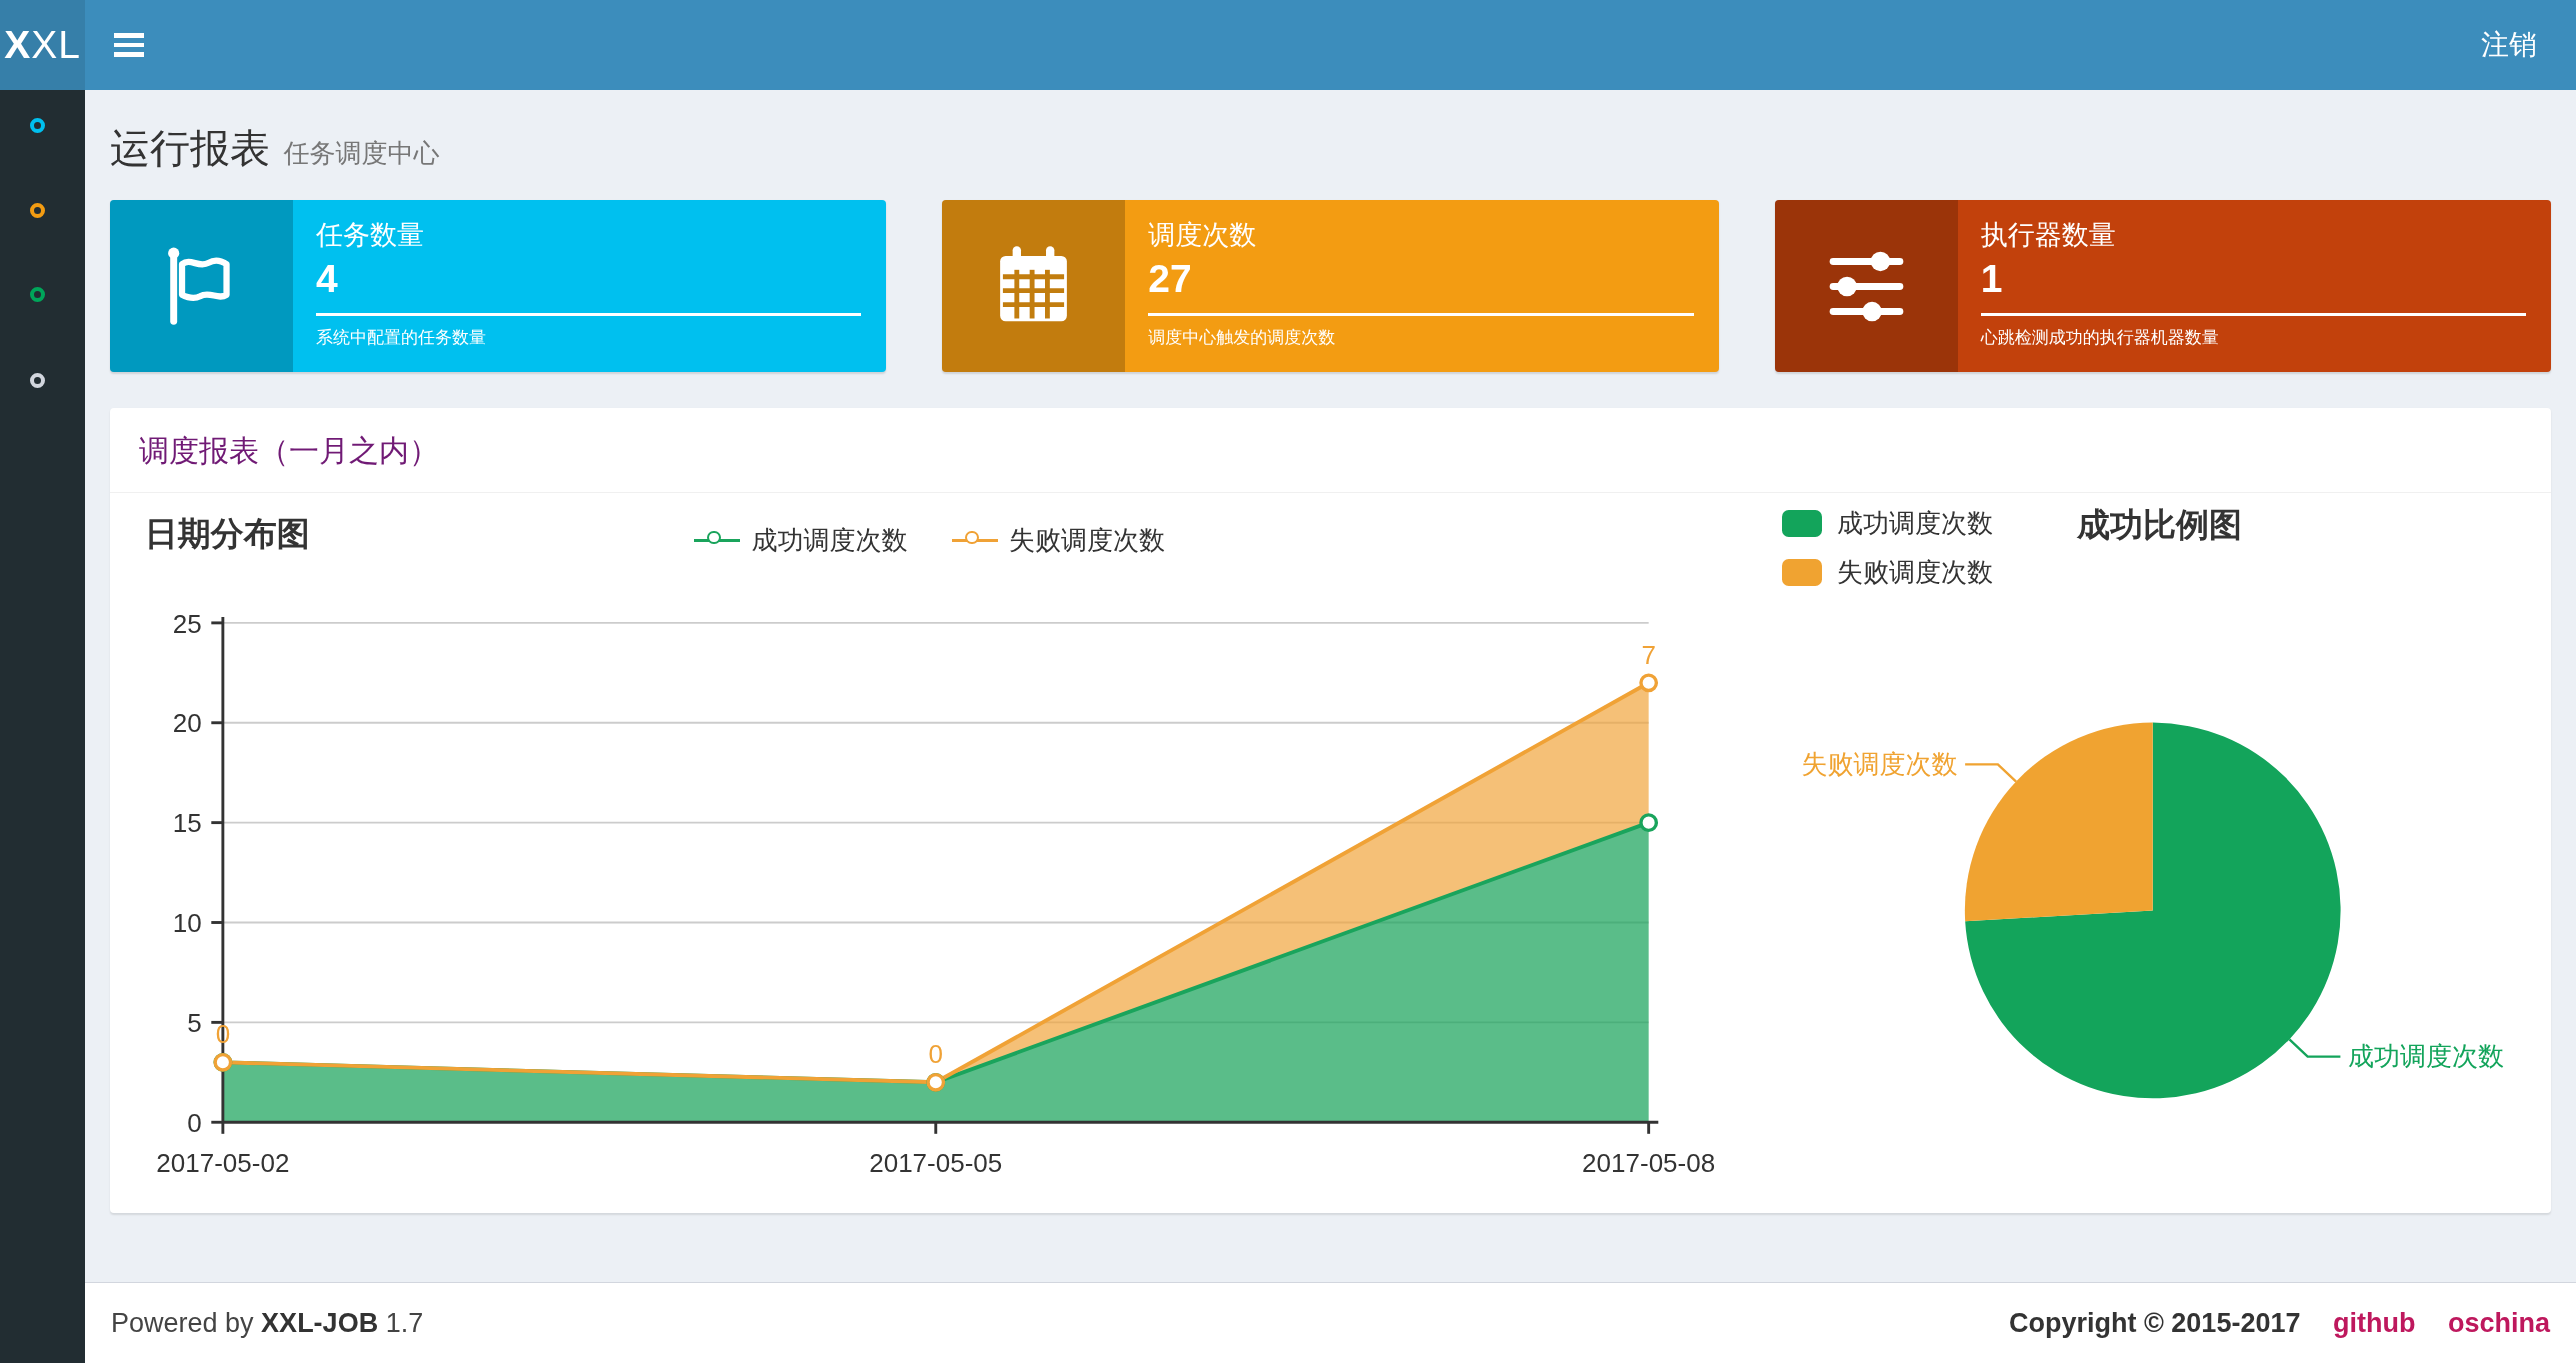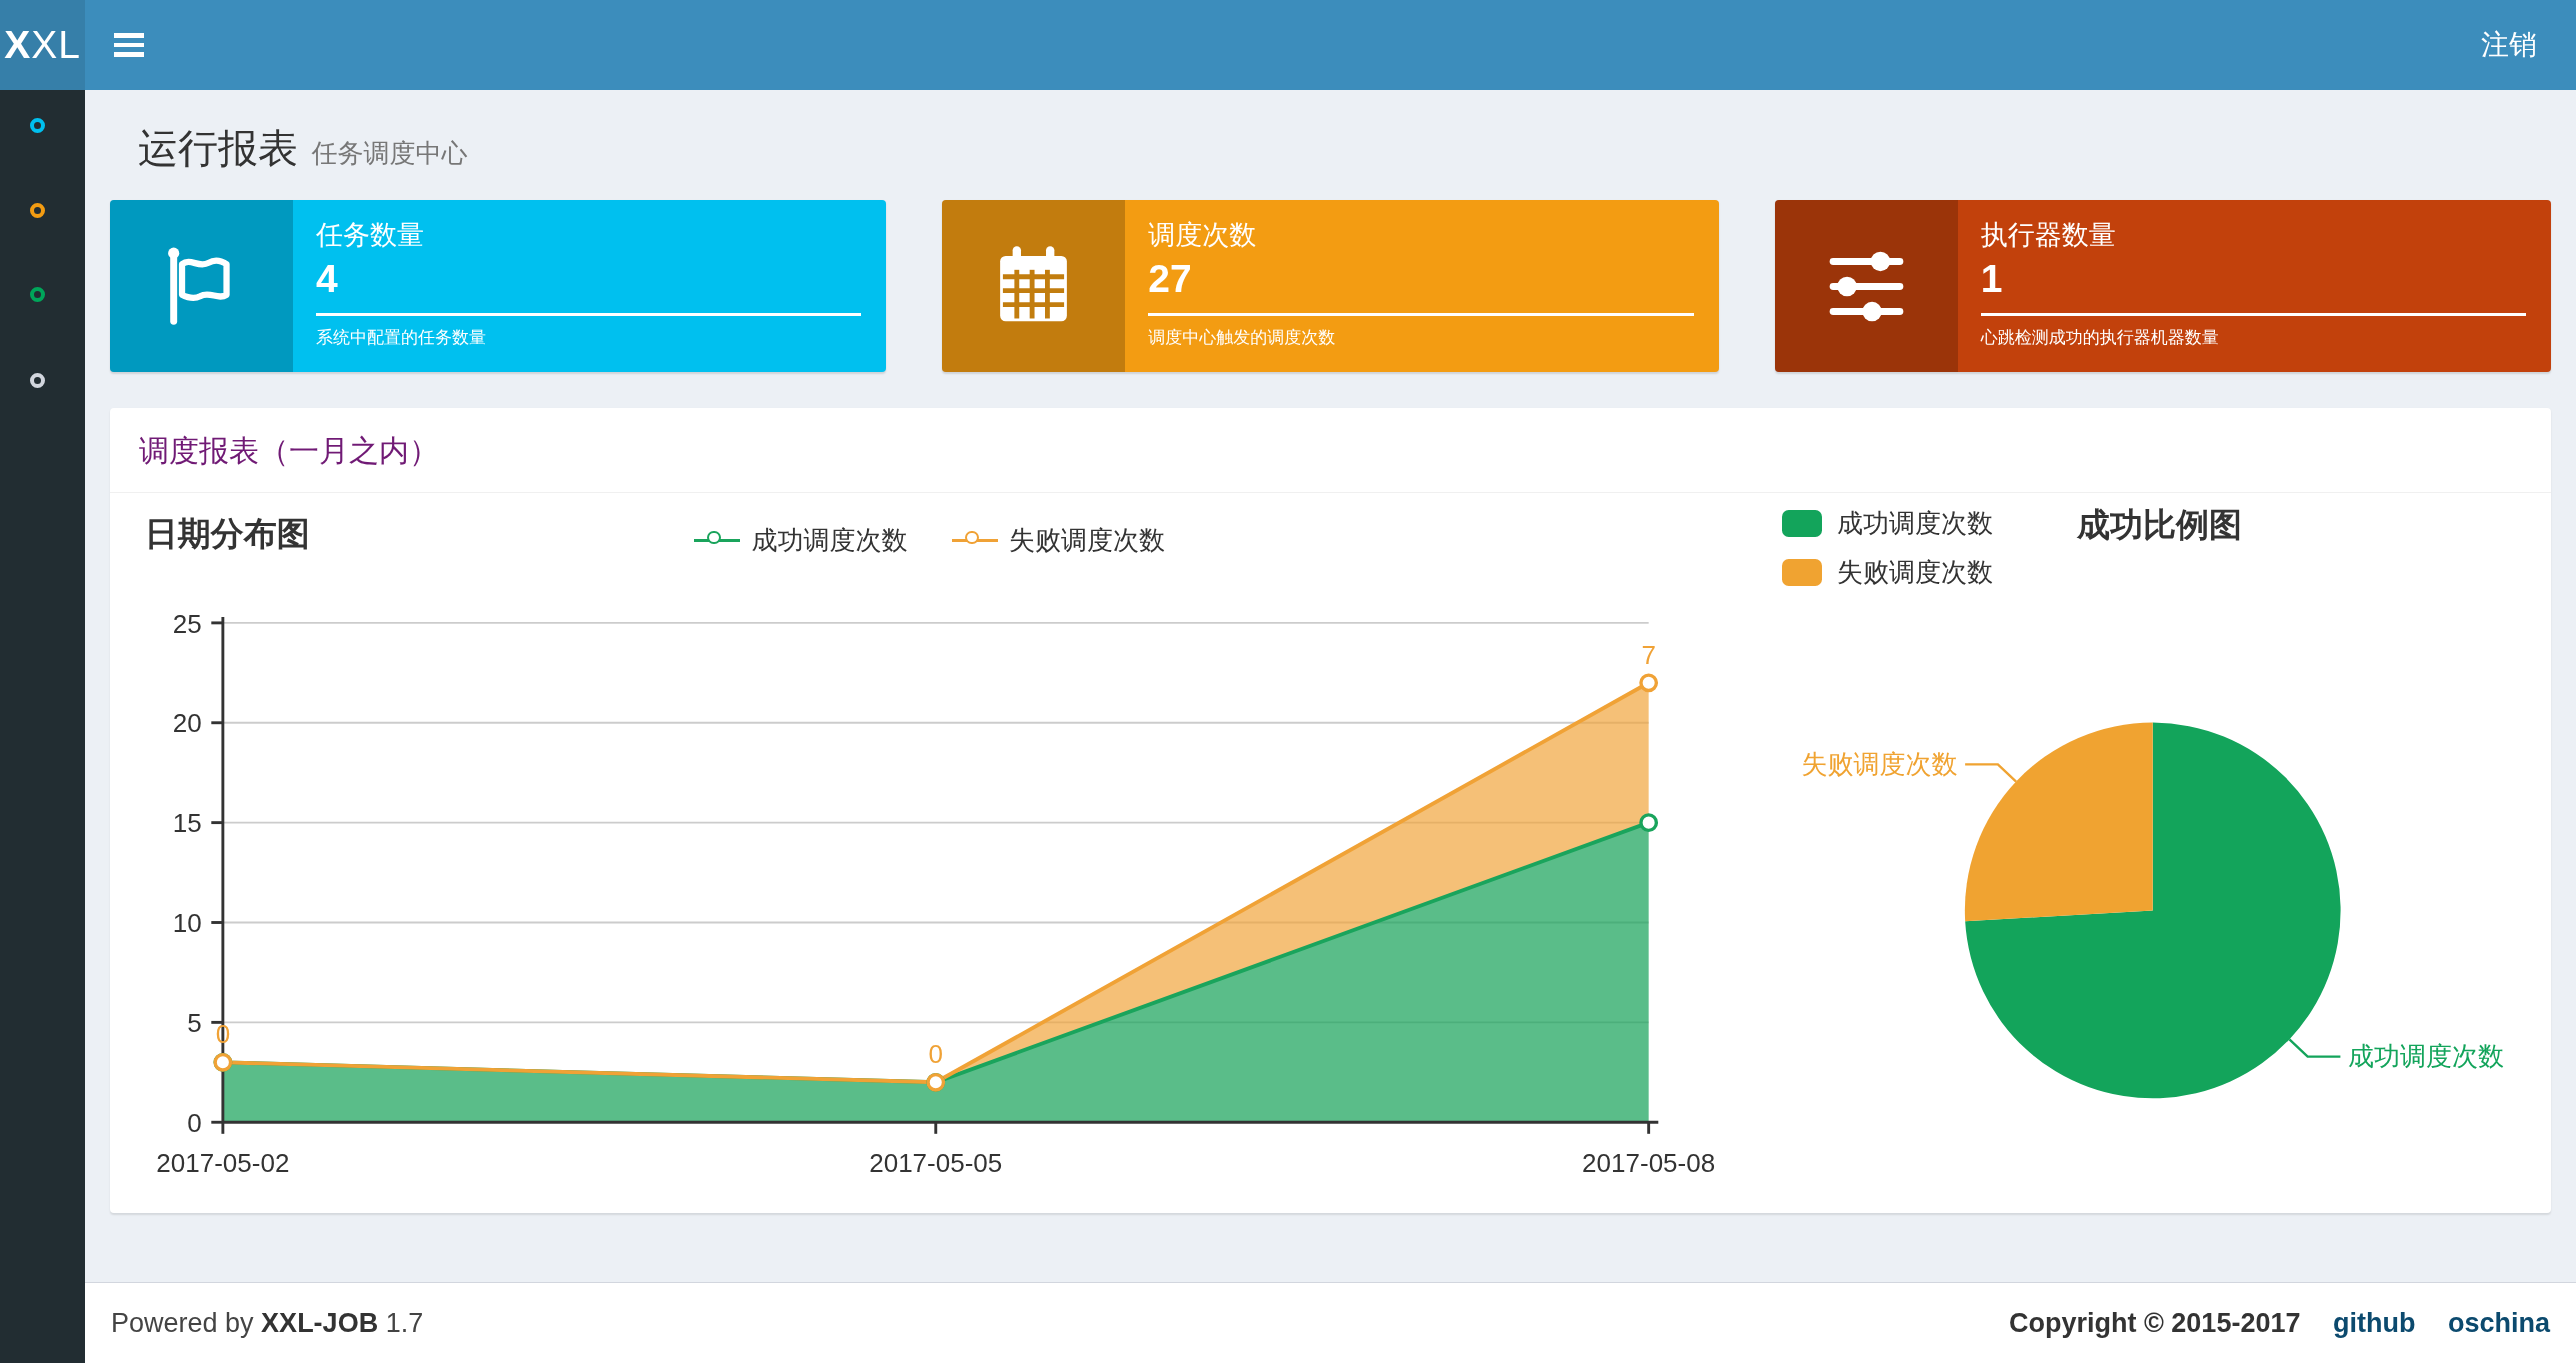--- a/index.html
+++ b/index.html
@@ -22,21 +22,21 @@
 
   
   .sidebar { position:absolute; left:0; top:90px; width:85px; height:1274px;
     background:#222d32; }
   .ring { position:absolute; left:30px; width:15.4px; height:15.4px;
     border:4.8px solid #fff; border-radius:50%; cursor:pointer; }
 
   
   .content { position:absolute; left:85px; top:90px; width:2491px; height:1193px;
     background:#ecf0f5; padding:0 25px; }
-  .page-header { padding-top:35px; height:110px;margin-left:28px; }
+  .page-header { padding-top:35px; height:110px; }
   .page-header h1 { display:inline; font-size:40px; font-weight:500; color:#333; line-height:46px; }
   .page-header small { font-size:26px; font-weight:400; color:#777; margin-left:13.5px; }
 
   
   .boxes { display:flex; gap:56px; }
   .info-box { flex:1; height:172px; border-radius:3.9px; display:flex; color:#fff;
     box-shadow:0 1.9px 1.9px rgba(0,0,0,.12); overflow:hidden; }
   .info-icon { width:183px; background:rgba(0,0,0,.2); display:flex;
     align-items:center; justify-content:center; flex:none; }
   .info-icon svg { width:89px; height:89px; }
@@ -76,21 +76,21 @@
   .ax { font-size:27px; fill:#333; }
   .pl { font-size:27px; }
   .pll { font-size:27px; }
 
   
   .footer { position:absolute; left:85px; top:1282px; width:2491px; height:81px;
     background:#fff; border-top:1.9px solid #d2d6de; display:flex;
     align-items:center; justify-content:space-between; padding:0 26px;
     font-size:27px; color:#444; }
   .footer b { color:#333; }
-  .f-links a { color:#0c4a6e; font-weight:700; margin-left:25px; text-decoration:none; cursor:pointer; }
+  .f-links a { color:#be185d; font-weight:700; margin-left:25px; text-decoration:none; cursor:pointer; }
 </style>
 </head>
 <body>
 
 <div class="navbar">
   <div class="logo">
       <b>X</b>
       <span>XL</span>
     </div>
   <div class="nav-toggle">

